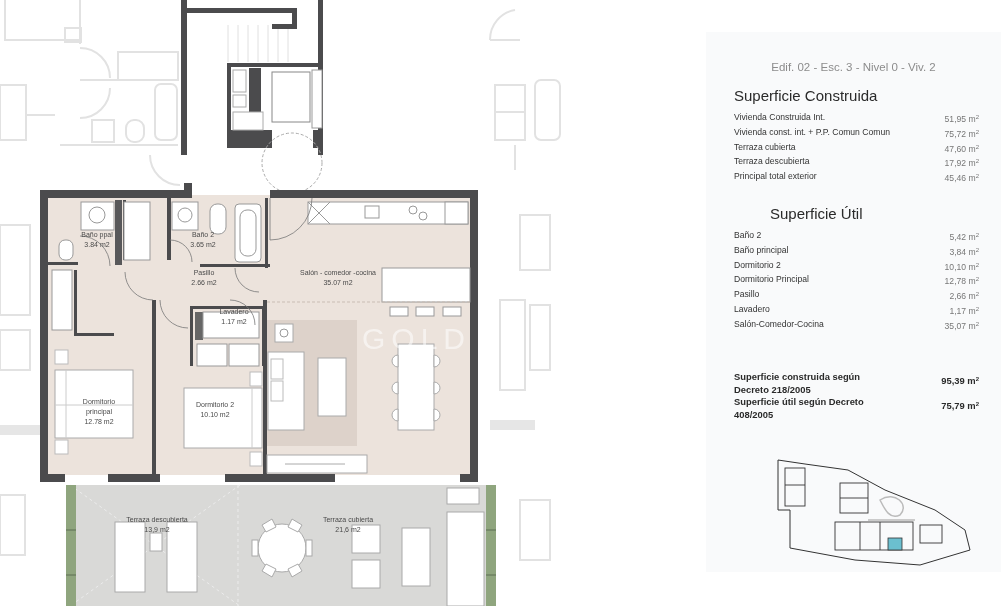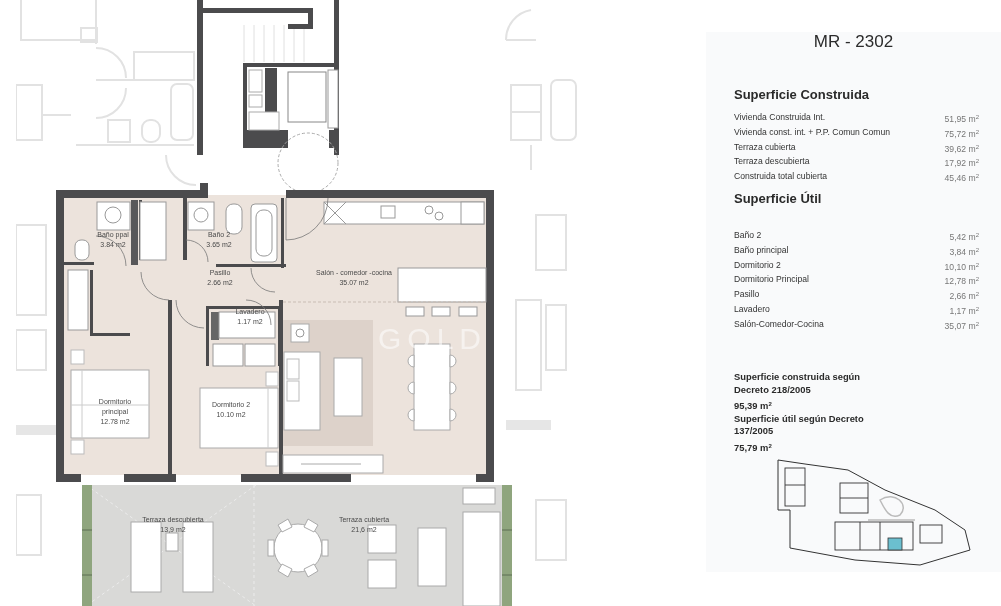--- a/index.html
+++ b/index.html
@@ -2,21 +2,21 @@
 <html><head>
   <meta charset="utf-8">
   <style>
     html, body { margin: 0; padding: 0; }
     body {
       width: 1001px; height: 606px; overflow: hidden; position: relative;
       background: #ffffff;
       font-family: "Liberation Sans", "DejaVu Sans", sans-serif;
     }
     
-    .plan { position: absolute; left: 0; top: 0; width: 700px; height: 606px; overflow: hidden; margin-left: 16px; }
+    .plan { position: absolute; left: 0; top: 0; width: 700px; height: 606px; overflow: hidden; }
     .plan svg { position: absolute; left: 0; top: 0; }
     .room-label {
       position: absolute; text-align: center; font-size: 7px; line-height: 10px;
       color: #4a4a4a; white-space: nowrap; transform: translateX(-50%);
     }
     .watermark {
       position: absolute; left: 362px; top: 322px; font-size: 30px; letter-spacing: 6px;
       color: rgba(255,255,255,0.55); font-weight: normal;
     }
     
@@ -26,28 +26,28 @@
     }
     .title {
       position: absolute; left: 0; width: 295px; top: 0; text-align: center;
       font-size: 17px; color: #2b2b2b;
     }
     .subtitle {
       position: absolute; left: 0; width: 295px; top: 29px; text-align: center;
       font-size: 11.5px; color: #8c8c8c;
     }
     .section-title {
-      position: absolute; left: 28px; font-size: 13px; font-weight: bold; color: #2a2a2a;
+      position: absolute; left: 28px; font-size: 15px; font-weight: normal; color: #2a2a2a;
     }
     .rows { position: absolute; left: 28px; width: 245px; }
     .row { display: flex; justify-content: space-between; font-size: 8.6px; line-height: 12.8px; color: #333; }
     .row .val { color: #777; }
     .row .val sup, .total .val sup { font-size: 6px; vertical-align: 3px; }
     .totals { position: absolute; left: 28px; top: 339px; width: 245px; }
-    .total { display: flex; justify-content: space-between; font-size: 9.4px; font-weight: bold; color: #2a2a2a; line-height: 12.5px; flex-direction: column; }
+    .total { display: flex; justify-content: space-between; font-size: 9.4px; font-weight: bold; color: #2a2a2a; line-height: 12.5px; }
     .total .lbl { width: 160px; }
     .total .val { padding-top: 2px; }
     .siteplan { position: absolute; left: 54px; top: 418px; width: 230px; height: 120px; }
   </style>
 </head>
 <body>
 
 <div class="plan">
   <svg width="700" height="606" viewBox="0 0 700 606">
 
@@ -280,47 +280,47 @@
     <div>Terraza descubierta</div>
     <div>13,9 m2</div>
   </div>
   <div class="room-label" style="left:348px;top:515px;">
     <div>Terraza cubierta</div>
     <div>21,6 m2</div>
   </div>
 </div>
 
 <div class="panel">
-  <div class="title">MR - 2302</div>
+  <div class="subtitle">Edif. 02 - Esc. 3  - Nivel 0 - Viv. 2</div>
 
   <div class="section-title" style="top:55px;">Superficie Construida</div>
   <div class="rows" style="top:79px;">
     <div class="row">
         <span>Vivienda Construida Int.</span>
         <span class="val"><span>51,95 m</span><sup>2</sup></span>
       </div>
     <div class="row">
         <span>Vivienda const. int. + P.P. Comun Comun</span>
         <span class="val"><span>75,72 m</span><sup>2</sup></span>
       </div>
     <div class="row">
         <span>Terraza cubierta</span>
-        <span class="val"><span>39,62 m</span><sup>2</sup></span>
+        <span class="val"><span>47,60 m</span><sup>2</sup></span>
       </div>
     <div class="row">
         <span>Terraza descubierta</span>
         <span class="val"><span>17,92 m</span><sup>2</sup></span>
       </div>
     <div class="row">
-        <span>Construida total cubierta</span>
+        <span>Principal total exterior</span>
         <span class="val"><span>45,46 m</span><sup>2</sup></span>
       </div>
   </div>
 
-  <div class="section-title" style="top:159px;">Superficie Útil</div>
+  <div class="section-title" style="top:173px;margin-left:36px;">Superficie Útil</div>
   <div class="rows" style="top:197px;">
     <div class="row">
         <span>Baño  2</span>
         <span class="val"><span>5,42 m</span><sup>2</sup></span>
       </div>
     <div class="row">
         <span>Baño principal</span>
         <span class="val"><span>3,84 m</span><sup>2</sup></span>
       </div>
     <div class="row">
@@ -344,21 +344,21 @@
         <span class="val"><span>35,07 m</span><sup>2</sup></span>
       </div>
   </div>
 
   <div class="totals">
     <div class="total">
         <span class="lbl">Superficie construida según Decreto 218/2005</span>
         <span class="val"><span>95,39 m</span><sup>2</sup></span>
       </div>
     <div class="total">
-        <span class="lbl">Superficie útil según Decreto 137/2005</span>
+        <span class="lbl">Superficie útil según Decreto 408/2005</span>
         <span class="val"><span>75,79 m</span><sup>2</sup></span>
       </div>
   </div>
 
   <svg class="siteplan" viewBox="0 0 230 120">
     <path d="M18 10 L45 14 L88 20 L125 40 L175 60 L205 80 L210 100 L160 115 L95 110 L30 98 L30 60 L18 60 Z" fill="none" stroke="#333" stroke-width="1"></path>
     <g fill="none" stroke="#333" stroke-width="0.9">
       <rect x="25" y="18" width="20" height="38"></rect>
         <line x1="25" y1="35" x2="45" y2="35"></line>
       <rect x="80" y="33" width="28" height="30"></rect>

